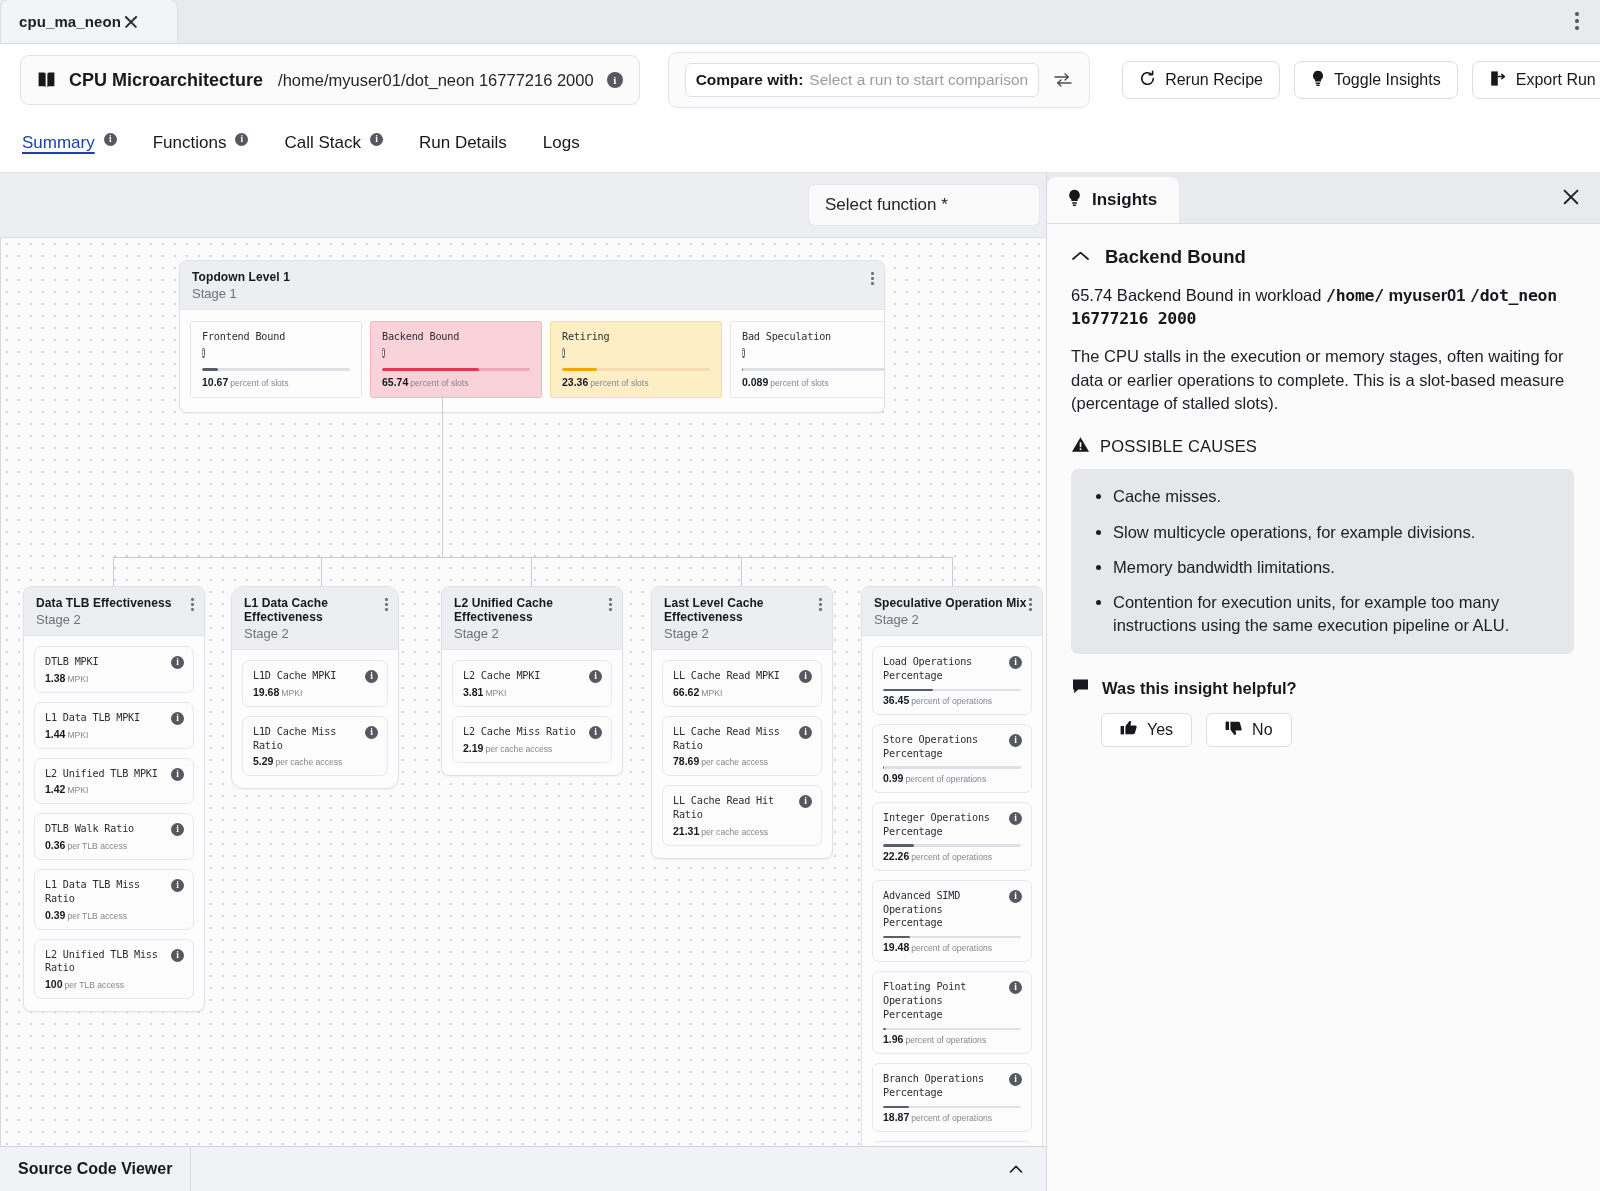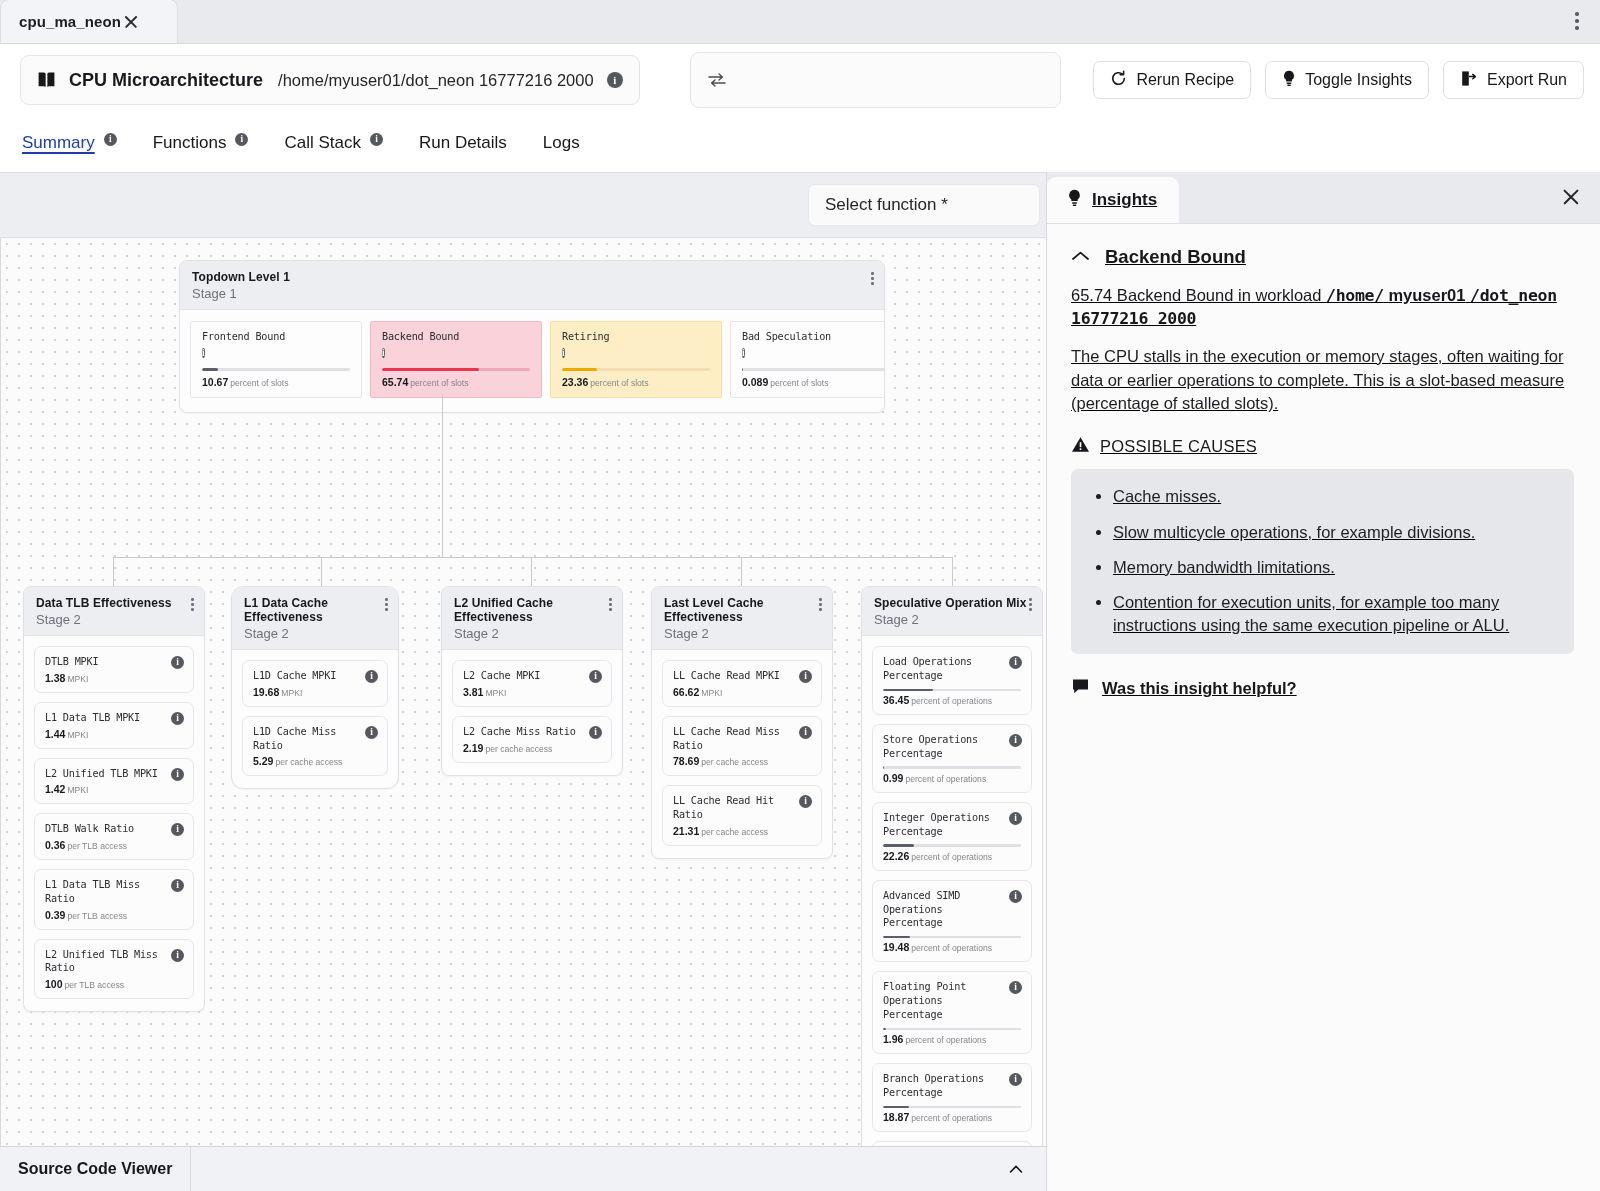--- a/index.html
+++ b/index.html
@@ -190,21 +190,21 @@
   .td-card.cream .td-bar { background: #f3ddb0; }
   .td-bar > span { display: block; height: 100%; border-radius: 2px; }
   .td-val { margin-top: 5px; font-size: 10.5px; font-weight: 700; color: #16181c; }
   .td-unit { font-size: 8.6px; color: #83868e; font-weight: 400; margin-left: 2px; }
 
   .connector { position: absolute; background: #c8cad0; }
 
   
   .insights {
     flex: 1; display: flex; flex-direction: column; min-width: 0;
-    background: #fbfbfc; position: relative; text-decoration: underline;
+    background: #fbfbfc; position: relative;
   }
   .ins-tabbar {
     flex: 0 0 52px; background: #e9eaee; display: flex; align-items: stretch; position: relative;
     border-bottom: 1px solid #dcdee2;
   }
   .ins-tab {
     background: #fbfbfc; display: flex; align-items: center; gap: 10px;
     padding: 0 22px 0 20px; border-top-left-radius: 9px; border-top-right-radius: 9px;
     font-size: 17px; font-weight: 700; color: #16181c; margin-top: 5px; cursor: pointer;
   }
@@ -269,20 +269,24 @@
           </svg>
       </span>
       <span class="runchip-title">CPU Microarchitecture</span>
       <span class="runchip-path">/home/myuser01/dot_neon 16777216 2000</span>
       <span class="info-dot">i</span>
     </div>
 
     <div class="header-spacer-a"></div>
 
     <div class="comparebox">
+      <div class="compare-input">
+        <span class="compare-label">Compare with:</span>
+        <span class="compare-ph">Select a run to start comparison</span>
+      </div>
       <span class="swap-icon">
         <svg width="20" height="18" viewBox="0 0 20 18">
             <path d="M2 6h13M12 3l3.4 3L12 9" stroke="#4b4e57" stroke-width="1.4" fill="none" stroke-linecap="round" stroke-linejoin="round"></path>
             <path d="M18 12H5M8 9l-3.4 3L8 15" stroke="#4b4e57" stroke-width="1.4" fill="none" stroke-linecap="round" stroke-linejoin="round"></path>
           </svg>
       </span>
     </div>
 
     <div class="hdr-btns">
       <div class="hdr-btn">
@@ -626,17 +630,37 @@
 
         <div class="helpful-row">
           <span>
             <svg width="19" height="17" viewBox="0 0 19 17">
                 <path d="M2 1.4h15v10.2H7.3L3.2 15.3v-3.7H2z" fill="#16181c"></path>
               </svg>
           </span>
           <span class="helpful-txt">Was this insight helpful?</span>
         </div>
 
+        <div class="vote-row">
+          <div class="vote-btn">
+            <span>
+              <svg width="18" height="16" viewBox="0 0 18 16">
+                  <rect x="0.6" y="6" width="3.4" height="8.4" fill="#16181c"></rect>
+                  <path d="M5.4 6.2 9.2 1.2c1.3-.4 2 .3 1.8 1.6l-.6 2.6h4.8c1.1 0 1.7.7 1.4 1.8l-1.6 5.6c-.2.9-.8 1.4-1.7 1.4H5.4z" fill="#16181c"></path>
+                </svg>
+            </span>
+            <span>Yes</span>
+          </div>
+          <div class="vote-btn">
+            <span>
+              <svg width="18" height="16" viewBox="0 0 18 16">
+                  <rect x="0.6" y="1.6" width="3.4" height="8.4" fill="#16181c"></rect>
+                  <path d="M5.4 9.8 9.2 14.8c1.3.4 2-.3 1.8-1.6l-.6-2.6h4.8c1.1 0 1.7-.7 1.4-1.8L15 3.2c-.2-.9-.8-1.4-1.7-1.4H5.4z" fill="#16181c"></path>
+                </svg>
+            </span>
+            <span>No</span>
+          </div>
+        </div>
       </div>
     </div>
 
   </div>
 </div>
 
 </body></html>

